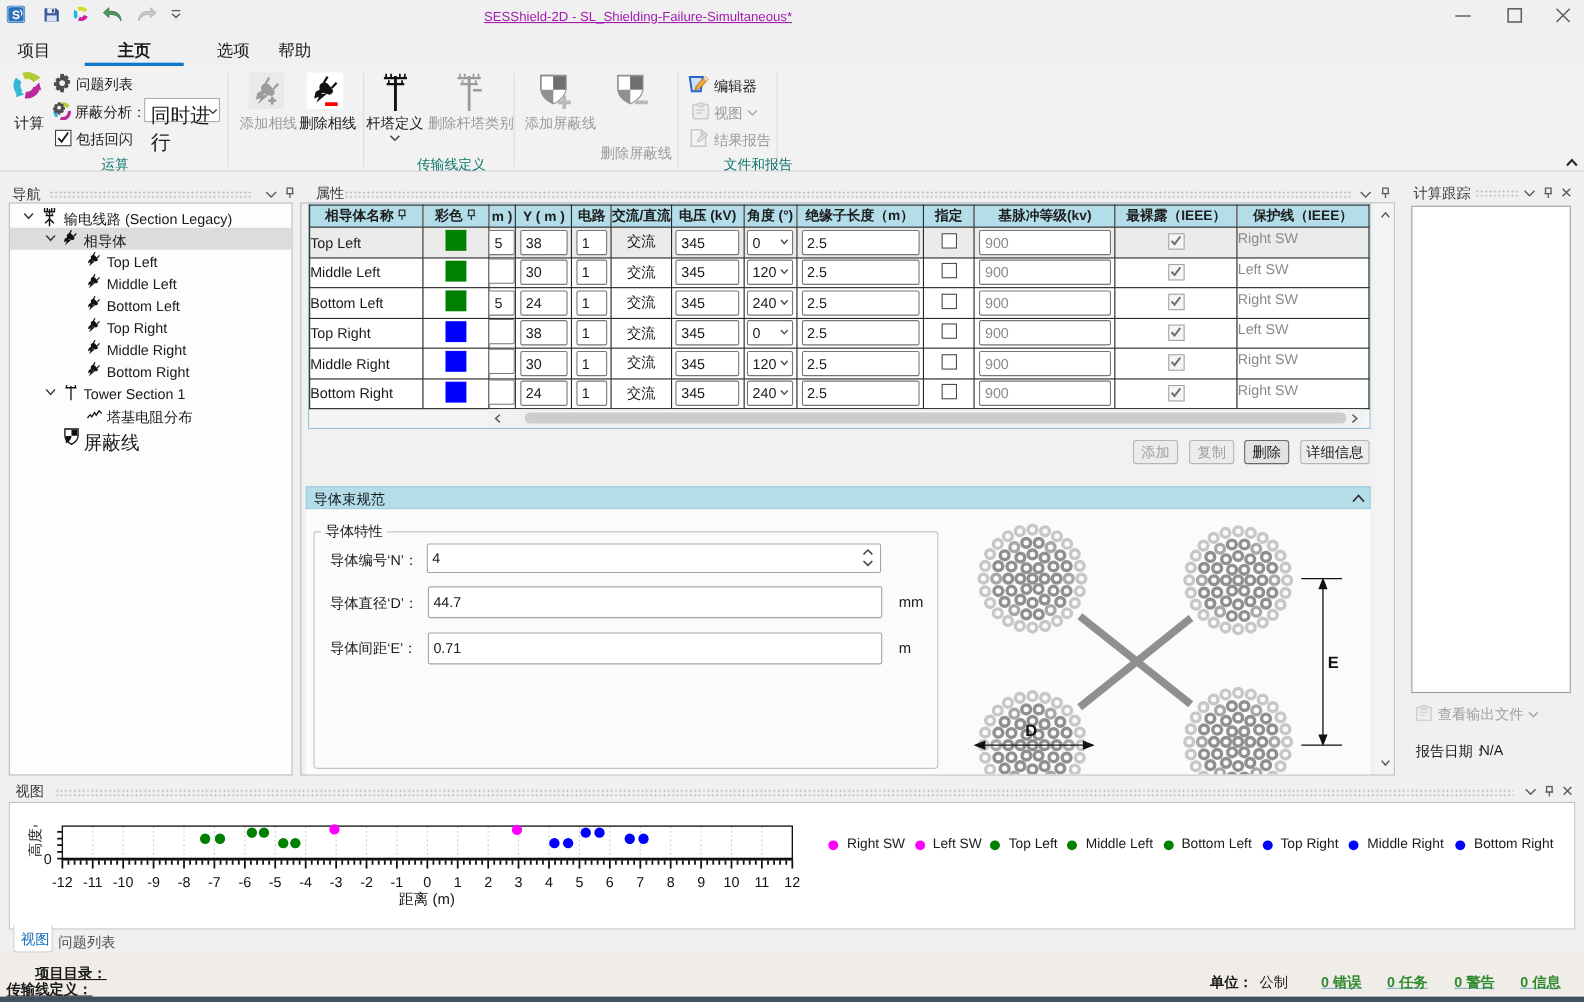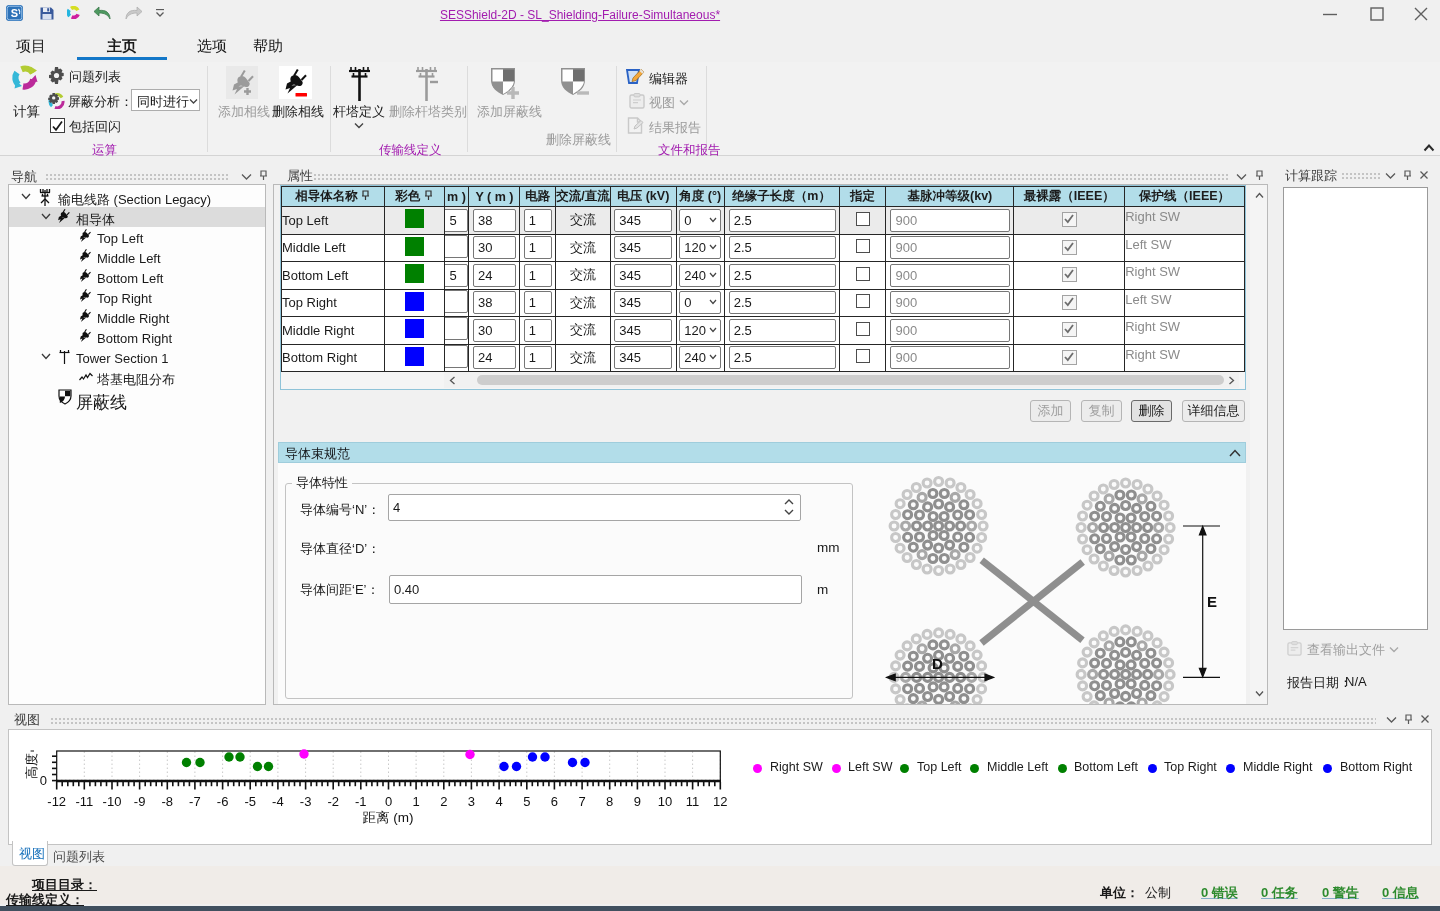--- a/index.html
+++ b/index.html
@@ -9,21 +9,21 @@
 
 #titlebar { left:0; top:0; width:1440px; height:30px; background:#f0f0f0; }
 #title-text { left:0; top:8px; width:1160px; text-align:center; font-size:12px; color:#a21caf;text-decoration:underline; }
 
 #tabrow { left:0; top:30px; width:1440px; height:32px; background:#f0f0f0; }
 .rtab { top:7px; font-size:15px; color:#1a1a1a; }
 #tab-underline { left:77px; top:27px; width:90px; height:3px; background:#1377c8; }
 
 #ribbon { left:0; top:62px; width:1440px; height:94px; background:#f2f2f2; border-bottom:1px solid #d4d4d4; }
 .rsep { top:4px; width:1px; height:86px; background:#dcdcdc; }
-.grplabel { top:80px; font-size:12.5px; color:#a21caf; }
+.grplabel { top:80px; font-size:12.5px; color:#0f766e; }
 .ribtext { font-size:13px; color:#1a1a1a; white-space:nowrap; }
 .gray { color:#9b9b9b; }
 
 .ptitle { font-size:13px; color:#3c3c3c; }
 .dots { height:7px; background-image:radial-gradient(#c4c4c4 0.9px, transparent 1px); background-size:4px 4px; }
 .white-box { background:#fff; border:1px solid #ababab; }
 
 #proptable { border-collapse:collapse; table-layout:fixed; }
 #proptable td, #proptable th { border:1px solid #262626; overflow:hidden; white-space:nowrap; padding:0; font-weight:normal; }
 #proptable th { background:#b2dde9; font-size:12.5px; font-weight:bold; color:#1c1c1c; height:20px; }
@@ -124,21 +124,21 @@
     <g fill="none" stroke-width="3">
       <path d="M4 14 A6 6 0 0 1 4 5" stroke="#30b6d8"></path>
       <path d="M7 3 A6 6 0 0 1 14 5.5" stroke="#b3cc33"></path>
       <path d="M15 9 A6 6 0 0 1 7 15.5" stroke="#bb2a9a"></path>
     </g>
     <path fill="#4d4d4d" d="M4.5 1h2.4l.3 1.5 1.4-.5 1.6 1.6-.8 1.3 1.6.4v2.4l-1.6.4.7 1.3-1.5 1.6-1.4-.7-.3 1.7H4.5l-.4-1.7-1.4.7-1.6-1.6.8-1.3L.2 8.1V5.8l1.7-.4-.8-1.4 1.6-1.6 1.5.7z"></path>
     <circle cx="5.7" cy="5.9" r="1.7" fill="#f2f2f2"></circle>
   </svg>
   <div class="abs ribtext" style="left:68px;top:31px;">屏蔽分析：</div>
   <div class="abs" style="left:131px;top:27px;width:69px;height:22px;background:#fff;border:1px solid #adadad;">
-    <span class="abs" style="left:5px;top:3px;font-size:13px;">同时进行</span>
+    <span class="abs" style="left:5px;top:3px;font-size:18px;">同时进行</span>
     <svg class="abs" style="left:57px;top:8px;" width="9" height="7" viewBox="0 0 9 7">
         <path d="M1 1.5 L4.5 5 L8 1.5" fill="none" stroke="#444" stroke-width="1.3"></path>
       </svg>
   </div>
 
   <div class="abs" style="left:50px;top:56px;width:15px;height:15px;background:#fff;border:1.5px solid #3d3d3d;box-sizing:border-box;">
     <svg width="13" height="13" viewBox="0 0 13 13">
         <path d="M2 6.5 L5 9.8 L11 1.5" fill="none" stroke="#1a1a1a" stroke-width="1.7"></path>
       </svg>
   </div>
@@ -566,23 +566,24 @@
   <div class="abs" style="left:5px;top:299px;width:968px;height:241px;background:#fbfbfb;overflow:hidden;">
     <fieldset class="abs" style="left:7px;top:11px;width:568px;height:225px;border:1px solid #c3c3c3;border-radius:3px;">
       <legend style="margin-left:6px;padding:0 4px;font-size:13px;">导体特性</legend>
     </fieldset>
     <div class="abs" style="left:22px;top:38px;font-size:13px;">导体编号‘N’：</div>
     <div class="abs tinput" style="left:110px;top:31px;width:413px;height:27px;border-color:#a5a5a5;">4</div>
     <svg class="abs" style="left:505px;top:35px;" width="12" height="18" viewBox="0 0 12 18">
         <path d="M2 6 L6 2 L10 6 M2 12 L6 16 L10 12" fill="none" stroke="#444" stroke-width="1.4"></path>
       </svg>
     <div class="abs" style="left:22px;top:77px;font-size:13px;">导体直径‘D’：</div>
+    <div class="abs tinput" style="left:111px;top:70px;width:413px;height:29px;border-color:#a5a5a5;">44.7</div>
     <div class="abs" style="left:539px;top:77px;font-size:13.5px;">mm</div>
     <div class="abs" style="left:22px;top:118px;font-size:13px;">导体间距‘E’：</div>
-    <div class="abs tinput" style="left:111px;top:112px;width:413px;height:29px;border-color:#a5a5a5;">0.40</div>
+    <div class="abs tinput" style="left:111px;top:112px;width:413px;height:29px;border-color:#a5a5a5;">0.71</div>
     <div class="abs" style="left:539px;top:119px;font-size:13.5px;">m</div>
 
     <svg class="abs" style="left:582px;top:0;" width="386" height="241" viewBox="0 0 386 241">
       <defs>
           <g id="bnd" fill="none" stroke-width="3.1">
             <circle cx="0.0" cy="0.0" r="4" stroke="#8f8f8f"></circle>
             <circle cx="11.0" cy="0.0" r="4" stroke="#8f8f8f"></circle>
             <circle cx="5.5" cy="9.5" r="4" stroke="#8f8f8f"></circle>
             <circle cx="-5.5" cy="9.5" r="4" stroke="#8f8f8f"></circle>
             <circle cx="-11.0" cy="0.0" r="4" stroke="#8f8f8f"></circle>

